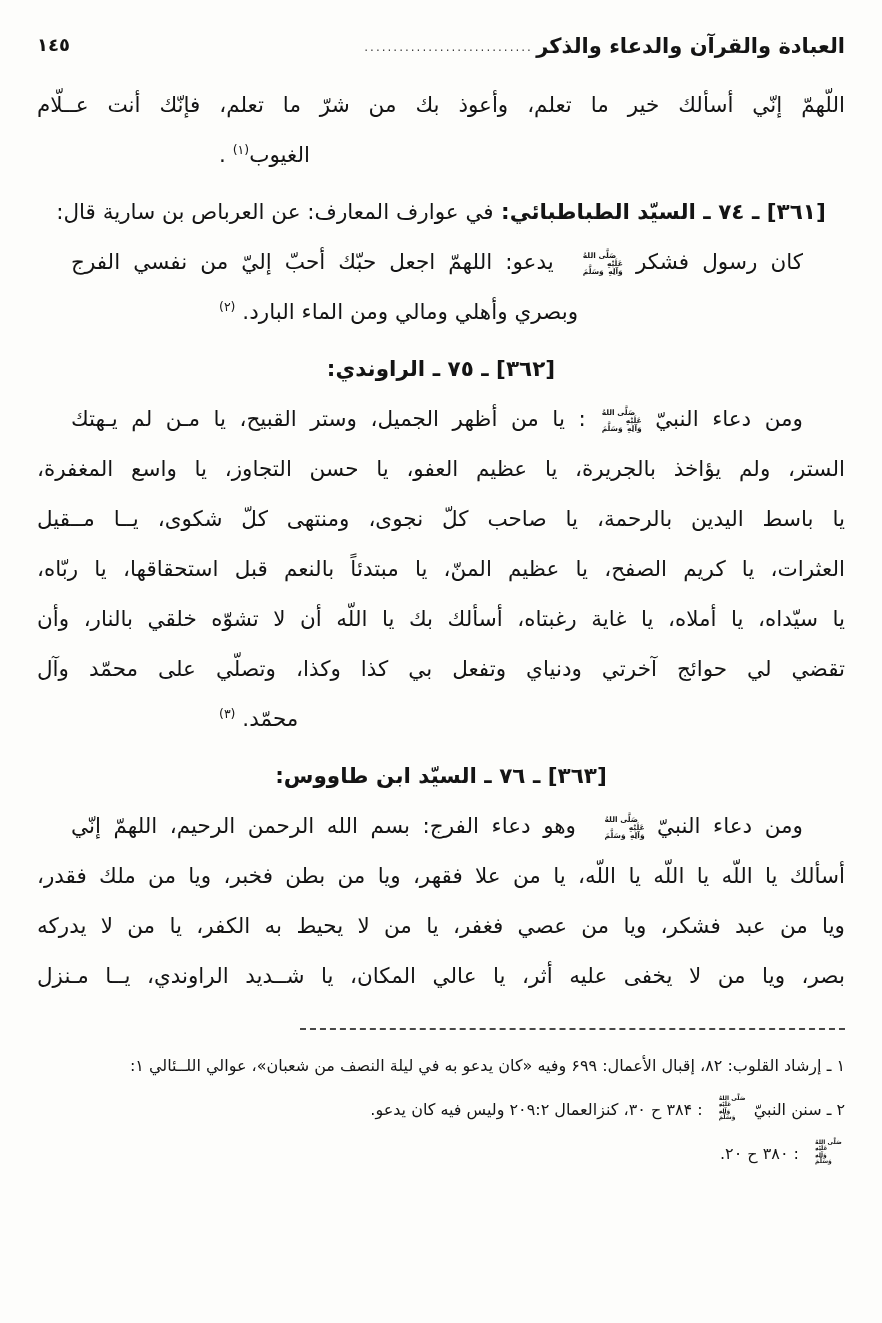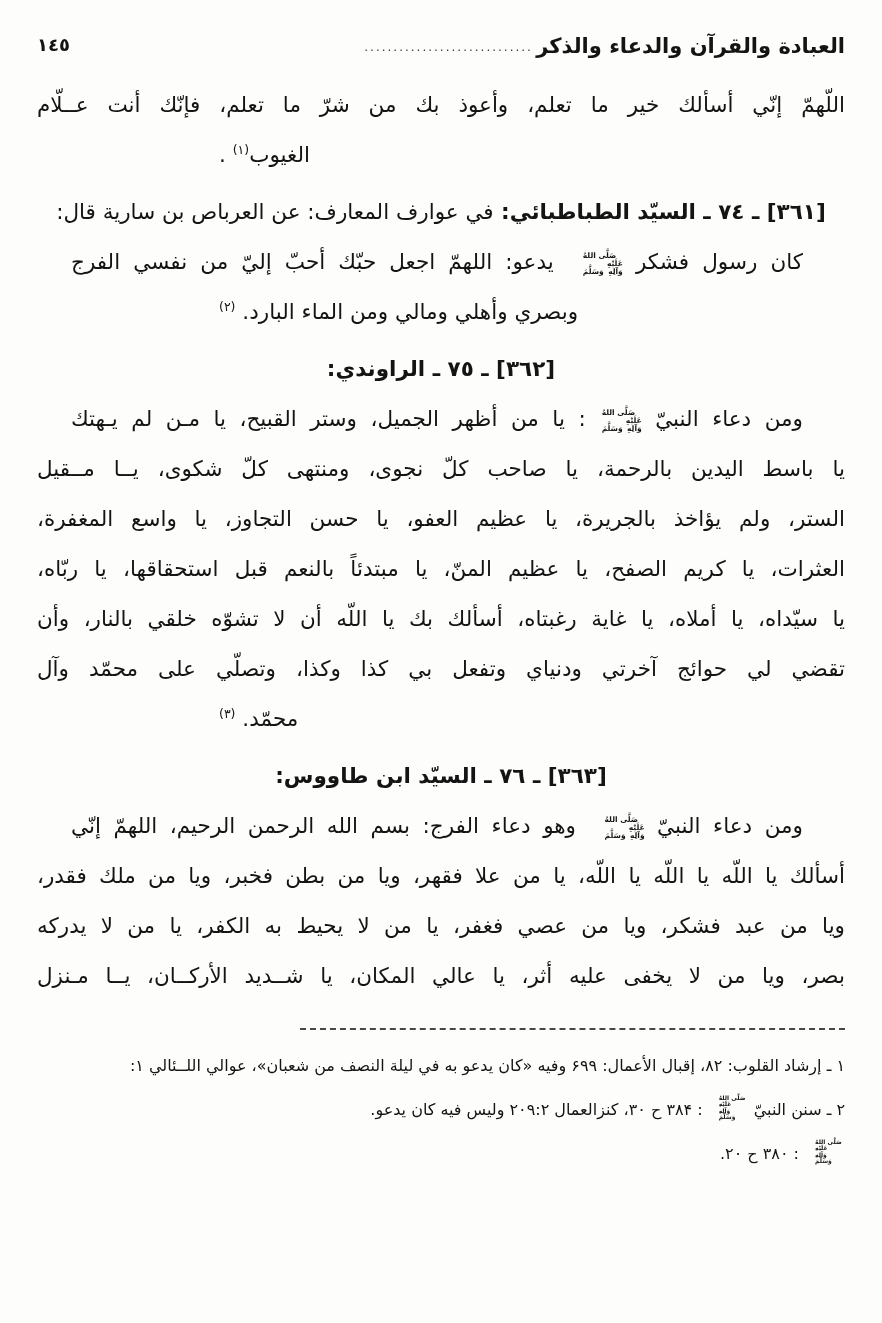--- a/index.html
+++ b/index.html
@@ -90,31 +90,31 @@
   </div>
 
   <div class="body-block" id="body-lines">
       <div class="ln j"><span>اللّهمّ إنّي أسألك خير ما تعلم، وأعوذ بك من شرّ ما تعلم، فإنّك أنت عــلّام</span></div>
       <div class="ln endleft"><span>الغيوب</span><sup class="ref">(١)</sup><span> .</span></div>
       <div class="ln head"><span class="b">[٣٦١] ـ ٧٤ ـ السيّد الطباطبائي: </span><span>في عوارف المعارف: عن العرباص بن سارية قال:</span></div>
       <div class="ln j ind"><span>كان رسول فشكر </span><span class="hon"><span>صَلَّى اللهُ عَلَيْهِ</span><span>وَآلِهِ وَسَلَّمَ</span></span><span> يدعو: اللهمّ اجعل حبّك أحبّ إليّ من نفسي الفرج</span></div>
       <div class="ln endleft"><span>وبصري وأهلي ومالي ومن الماء البارد. </span><sup class="ref">(٢)</sup></div>
       <div class="ln head"><span class="b">[٣٦٢] ـ ٧٥ ـ الراوندي:</span></div>
       <div class="ln j ind"><span>ومن دعاء النبيّ </span><span class="hon"><span>صَلَّى اللهُ عَلَيْهِ</span><span>وَآلِهِ وَسَلَّمَ</span></span><span>: يا من أظهر الجميل، وستر القبيح، يا مـن لم يـهتك</span></div>
+      <div class="ln j"><span>الستر، ولم يؤاخذ بالجريرة، يا عظيم العفو، يا حسن التجاوز، يا واسع المغفرة،</span></div>
       <div class="ln j"><span>يا باسط اليدين بالرحمة، يا صاحب كلّ نجوى، ومنتهى كلّ شكوى، يــا مــقيل</span></div>
-      <div class="ln j"><span>الستر، ولم يؤاخذ بالجريرة، يا عظيم العفو، يا حسن التجاوز، يا واسع المغفرة،</span></div>
       <div class="ln j"><span>العثرات، يا كريم الصفح، يا عظيم المنّ، يا مبتدئاً بالنعم قبل استحقاقها، يا ربّاه،</span></div>
       <div class="ln j"><span>يا سيّداه، يا أملاه، يا غاية رغبتاه، أسألك بك يا اللّه أن لا تشوّه خلقي بالنار، وأن</span></div>
       <div class="ln j"><span>تقضي لي حوائج آخرتي ودنياي وتفعل بي كذا وكذا، وتصلّي على محمّد وآل</span></div>
       <div class="ln endleft"><span>محمّد. </span><sup class="ref">(٣)</sup></div>
       <div class="ln head"><span class="b">[٣٦٣] ـ ٧٦ ـ السيّد ابن طاووس:</span></div>
       <div class="ln j ind"><span>ومن دعاء النبيّ </span><span class="hon"><span>صَلَّى اللهُ عَلَيْهِ</span><span>وَآلِهِ وَسَلَّمَ</span></span><span> وهو دعاء الفرج: بسم الله الرحمن الرحيم، اللهمّ إنّي</span></div>
       <div class="ln j"><span>أسألك يا اللّه يا اللّه يا اللّه، يا من علا فقهر، ويا من بطن فخبر، ويا من ملك فقدر،</span></div>
       <div class="ln j"><span>ويا من عبد فشكر، ويا من عصي فغفر، يا من لا يحيط به الكفر، يا من لا يدركه</span></div>
-      <div class="ln j"><span>بصر، ويا من لا يخفى عليه أثر، يا عالي المكان، يا شــديد الأركــان، يــا مـنزل</span></div>
+      <div class="ln j"><span>بصر، ويا من لا يخفى عليه أثر، يا عالي المكان، يا شــديد الراوندي، يــا مـنزل</span></div>
     </div>
 
   <div class="fn-block">
     <div class="fn-sep"></div>
     <div id="fn-lines">
         <div class="ln fn"><span>١ ـ إرشاد القلوب: ٨٢، إقبال الأعمال: ۶٩٩ وفيه «كان يدعو به في ليلة النصف من شعبان»، عوالي اللــئالي ١:</span></div>
         <div class="ln fn"><span>٢ ـ سنن النبيّ </span><span class="hon"><span>صَلَّى اللهُ عَلَيْهِ</span><span>وَآلِهِ وَسَلَّمَ</span></span><span>: ٣٨۴ ح ٣٠، كنزالعمال ٢٠٩:٢ وليس فيه كان يدعو.</span></div>
         <div class="ln fn"><span class="hon"><span>صَلَّى اللهُ عَلَيْهِ</span><span>وَآلِهِ وَسَلَّمَ</span></span><span>: ٣٨٠ ح ٢٠.</span></div>
       </div>
   </div>

